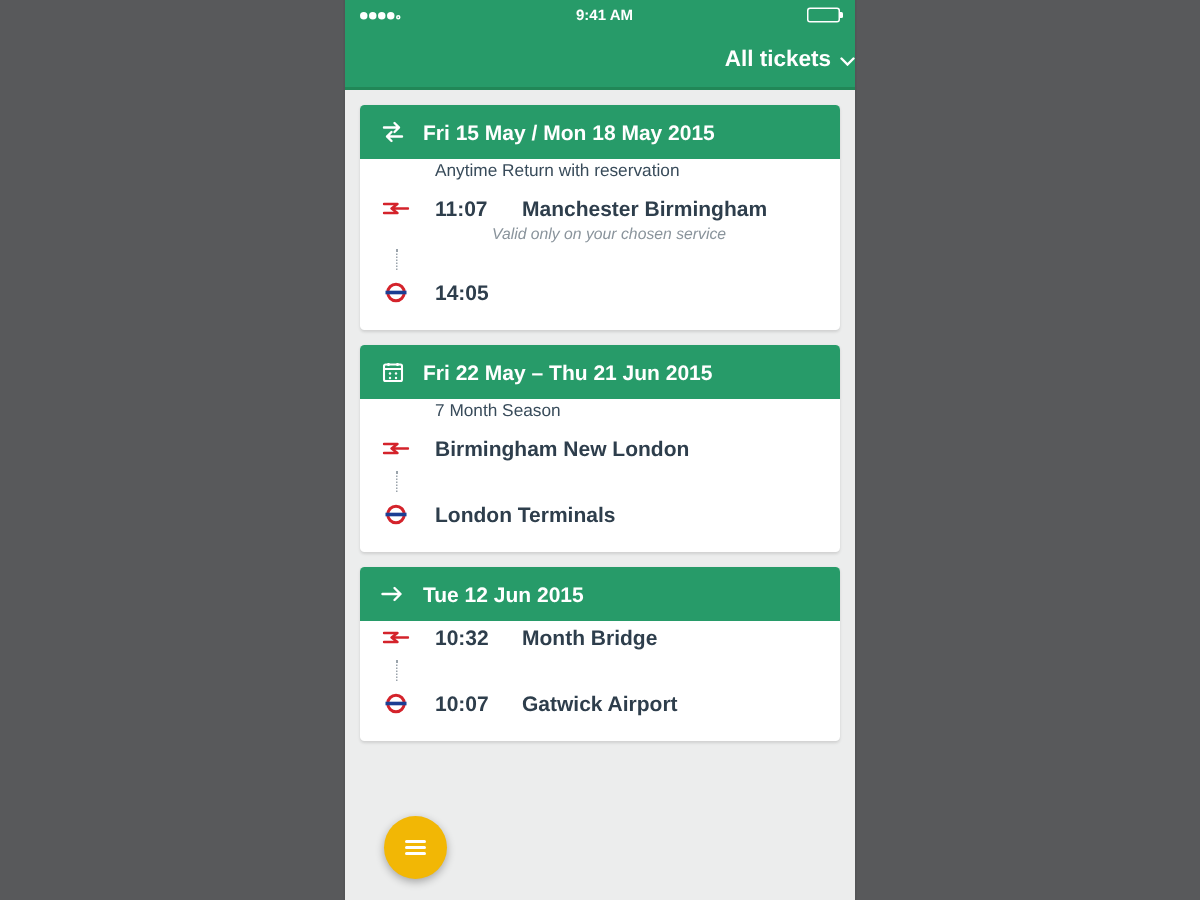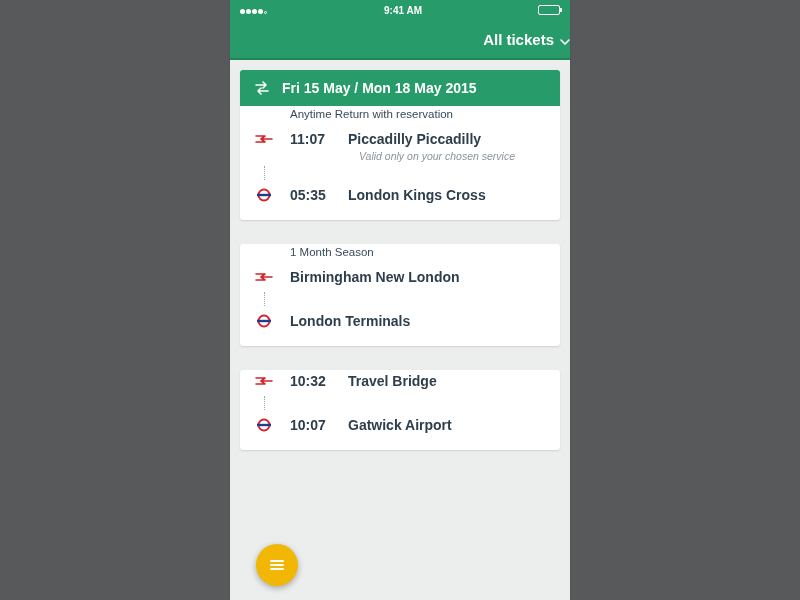--- a/index.html
+++ b/index.html
@@ -44,21 +44,21 @@
   }
   .navbar .chev { margin-left: 6px; }
   .content {
     padding: 10px 10px 0 10px;
     height: calc(100% - 60px);
     overflow: hidden;
   }
   .card {
     background: #fff; border-radius: 3px;
     box-shadow: 0 1px 2px rgba(0,0,0,0.12);
-    margin-bottom: 24px;
+    margin-bottom: 10px;
     overflow: hidden;
   }
   .card-header {
     background: #279b69; color: #fff;
     padding: 10px 14px;
     font-weight: 700; font-size: 14px;
     display: flex; align-items: center; gap: 12px;
   }
   .card-header .hicon { width: 16px; display:flex; align-items:center; justify-content:center; flex-shrink:0;}
   .card-body { padding: 0 14px 14px 14px; }
@@ -78,21 +78,20 @@
   }
   .connector .dash {
     width: 1px; height: 100%;
     border-left: 1px dotted #9aa3ab;
   }
   .time { font-weight: 700; font-size: 14px; color: #2e3e4c; width: 42px; flex-shrink:0;}
   .station { font-weight: 700; font-size: 14px; color: #2e3e4c; }
   .subnote {
     font-size: 10.5px; color: #8a949c; font-style: italic;
     margin-left: 74px;
-    text-align: center;
   }
   .subnote.notime { margin-left: 32px; }
   .row.notime .station { margin-left: 0; }
   
   
   .nr-icon svg, .tube-icon svg, .swap-icon svg, .cal-icon svg, .arrow-icon svg { display:block; }
   
   .fab {
     position: absolute; left: 26px; bottom: 14px;
     width: 42px; height: 42px; border-radius: 50%;
@@ -137,44 +136,56 @@
       </div>
       <div class="card-body">
         <div class="ticket-type">Anytime Return with reservation</div>
         <div class="row">
           <span class="lineicon nr-icon">
             <svg width="18" height="10" viewBox="0 0 18 10">
                 <path d="M1 2h9l-4 3h11M1 8h9l-4-3" stroke="#d4232b" stroke-width="1.6" fill="none" stroke-linecap="round" stroke-linejoin="round"></path>
               </svg>
           </span>
           <span class="time">11:07</span>
-          <span class="station">Piccadilly Piccadilly</span>
+          <span class="station">Manchester Birmingham</span>
         </div>
         <div class="subnote">Valid only on your chosen service</div>
         <div class="row">
           <span class="connector">
               <span class="dash"></span>
             </span>
         </div>
         <div class="row">
           <span class="lineicon tube-icon">
             <svg width="16" height="16" viewBox="0 0 16 16">
                 <circle cx="8" cy="8" r="5.5" stroke="#d4232b" stroke-width="2" fill="none"></circle>
                 <rect x="1" y="6.8" width="14" height="2.4" fill="#1b3e93"></rect>
               </svg>
           </span>
-          <span class="time">05:35</span>
-          <span class="station">London Kings Cross</span>
+          <span class="time">14:05</span>
         </div>
       </div>
     </div>
 
     <div class="card">
+      <div class="card-header">
+        <span class="hicon cal-icon">
+          <svg width="14" height="14" viewBox="0 0 14 14">
+              <rect x="1" y="2" width="12" height="11" rx="1" stroke="#fff" stroke-width="1.4" fill="none"></rect>
+              <path d="M1 5h12M4 1v2M10 1v2" stroke="#fff" stroke-width="1.4"></path>
+              <circle cx="5" cy="8" r="0.8" fill="#fff"></circle>
+              <circle cx="9" cy="8" r="0.8" fill="#fff"></circle>
+              <circle cx="5" cy="11" r="0.8" fill="#fff"></circle>
+              <circle cx="9" cy="11" r="0.8" fill="#fff"></circle>
+            </svg>
+        </span>
+        <span>Fri 22 May – Thu 21 Jun 2015</span>
+      </div>
       <div class="card-body">
-        <div class="ticket-type">1 Month Season</div>
+        <div class="ticket-type">7 Month Season</div>
         <div class="row notime">
           <span class="lineicon nr-icon">
             <svg width="18" height="10" viewBox="0 0 18 10">
                 <path d="M1 2h9l-4 3h11M1 8h9l-4-3" stroke="#d4232b" stroke-width="1.6" fill="none" stroke-linecap="round" stroke-linejoin="round"></path>
               </svg>
           </span>
           <span class="station">Birmingham New London</span>
         </div>
         <div class="row">
           <span class="connector">
@@ -187,29 +198,37 @@
                 <circle cx="8" cy="8" r="5.5" stroke="#d4232b" stroke-width="2" fill="none"></circle>
                 <rect x="1" y="6.8" width="14" height="2.4" fill="#1b3e93"></rect>
               </svg>
           </span>
           <span class="station">London Terminals</span>
         </div>
       </div>
     </div>
 
     <div class="card">
+      <div class="card-header">
+        <span class="hicon arrow-icon">
+          <svg width="16" height="10" viewBox="0 0 16 10">
+              <path d="M1 5h12m0 0l-4-4m4 4l-4 4" stroke="#fff" stroke-width="1.6" fill="none" stroke-linecap="round" stroke-linejoin="round"></path>
+            </svg>
+        </span>
+        <span>Tue 12 Jun 2015</span>
+      </div>
       <div class="card-body">
         <div class="row">
           <span class="lineicon nr-icon">
             <svg width="18" height="10" viewBox="0 0 18 10">
                 <path d="M1 2h9l-4 3h11M1 8h9l-4-3" stroke="#d4232b" stroke-width="1.6" fill="none" stroke-linecap="round" stroke-linejoin="round"></path>
               </svg>
           </span>
           <span class="time">10:32</span>
-          <span class="station">Travel Bridge</span>
+          <span class="station">Month Bridge</span>
         </div>
         <div class="row">
           <span class="connector">
               <span class="dash"></span>
             </span>
         </div>
         <div class="row">
           <span class="lineicon tube-icon">
             <svg width="16" height="16" viewBox="0 0 16 16">
                 <circle cx="8" cy="8" r="5.5" stroke="#d4232b" stroke-width="2" fill="none"></circle>

